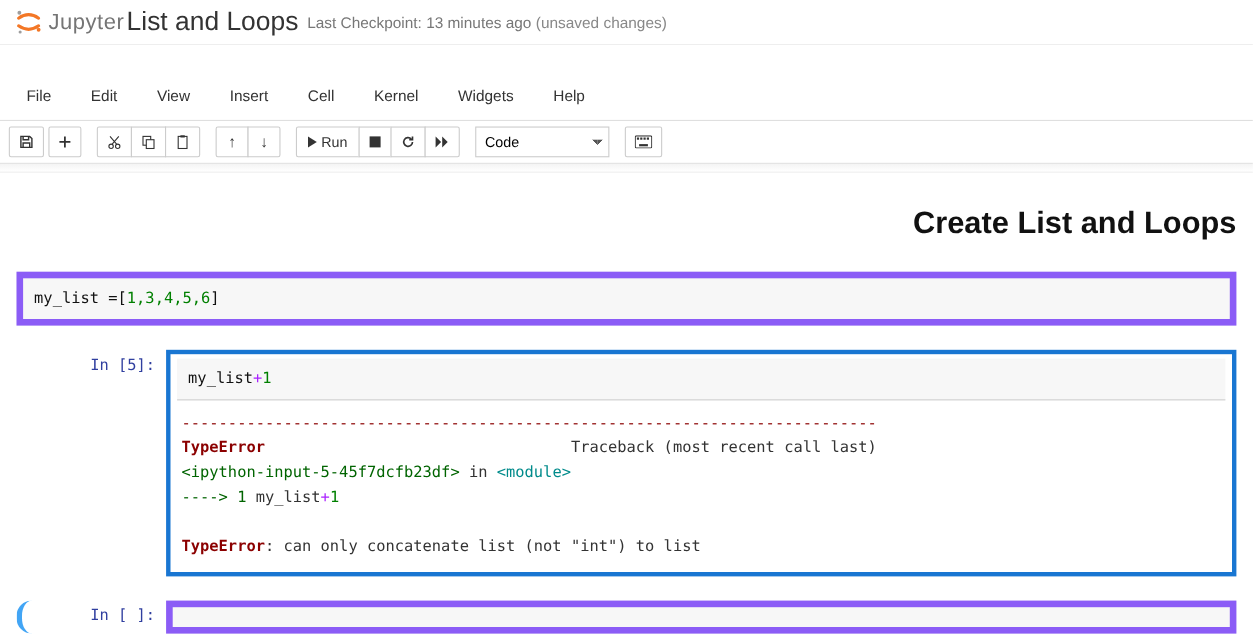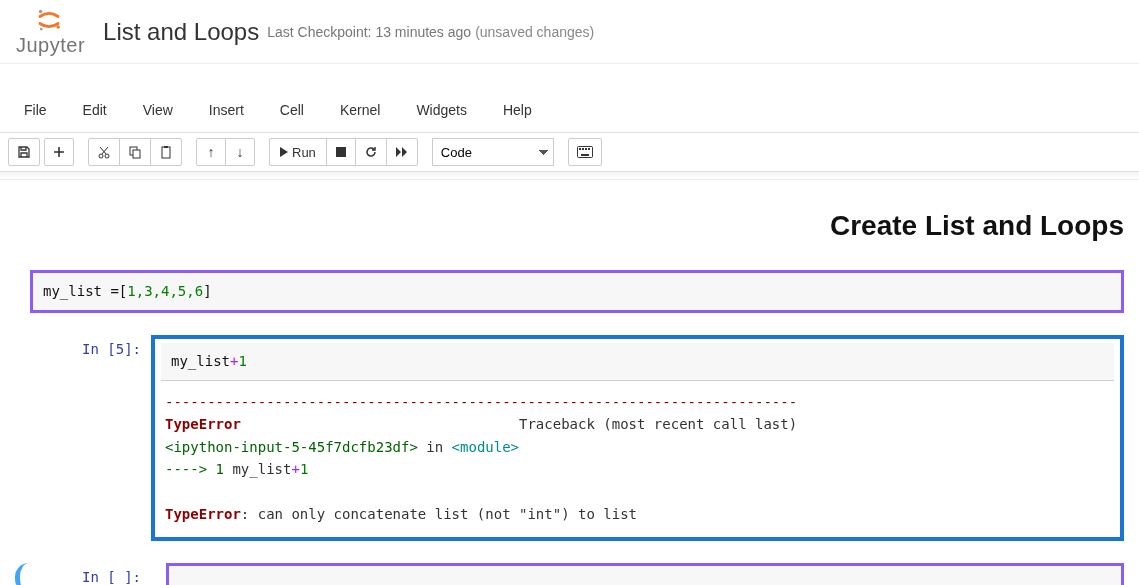--- a/index.html
+++ b/index.html
@@ -12,22 +12,21 @@
     
     .header {
       display: flex;
       align-items: center;
       padding: 6px 12px;
       border-bottom: 1px solid #eee;
     }
     .logo {
       display: flex;
       align-items: center;
-      margin-right: 18px;
-      flex-direction: column;
+      margin-right: 2px;
     }
     .logo svg { width: 28px; height: 28px; }
     .logo-text {
       font-size: 20px;
       color: #757575;
       margin-left: 4px;
       letter-spacing: 0.5px;
     }
     .nb-title {
       font-size: 24px;
@@ -138,28 +137,27 @@
       font-family: monospace;
       font-size: 14px;
       color: #303F9F;
       flex-shrink: 0;
     }
     .cell-body {
       flex: 1;
       min-width: 0;
     }
     .code-input {
-      border: 3px solid #8b5cf6;
+      border: 6px solid #8b5cf6;
       background: #f7f7f7;
       padding: 8px 10px;
       font-family: monospace;
       font-size: 14px;
       line-height: 1.5;
       white-space: pre;
-      margin-left: 15px;
     }
     .highlight-box {
       border: 4px solid #1976D2;
       padding: 0;
     }
     .highlight-box .code-input {
       border: 1px solid #cfcfcf;
       border-left: none;
       border-right: none;
       border-top: none;

